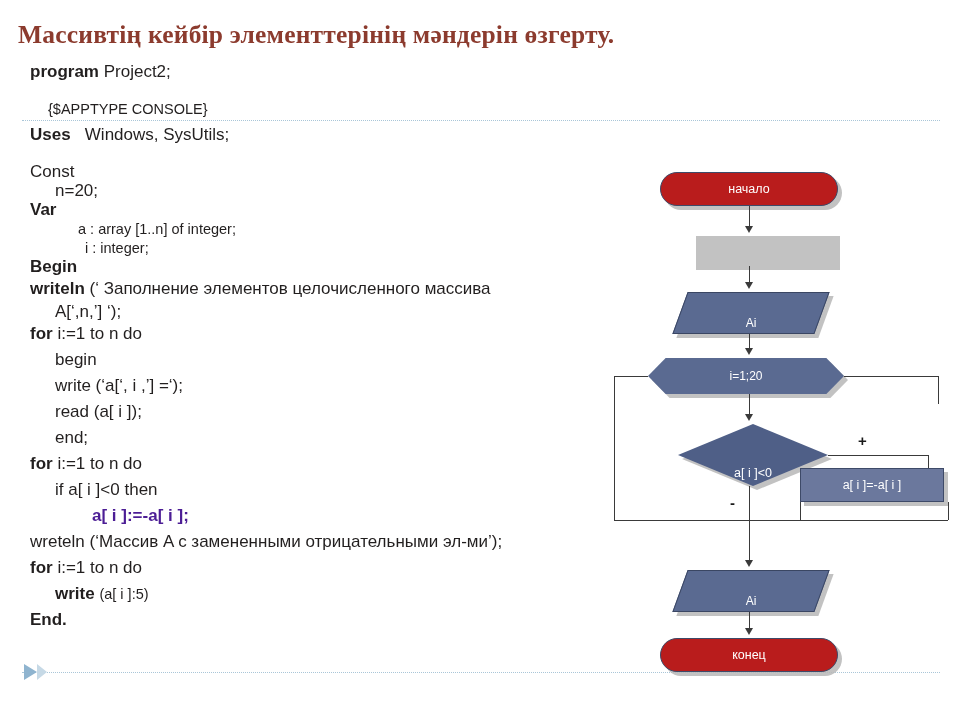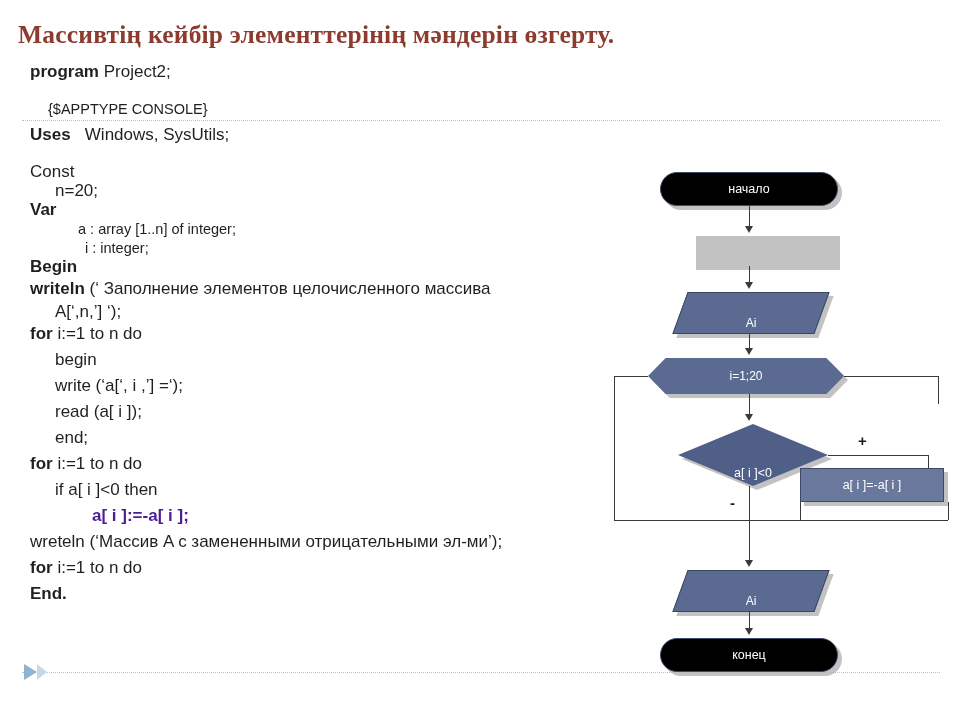--- a/index.html
+++ b/index.html
@@ -102,21 +102,21 @@
     box-sizing: border-box;
   }
   .shadow {
     position: absolute;
     background: #b7b7b7;
     opacity: .85;
   }
 
   
   .term {
-    background: #000000;
+    background: #b91c1c;
     border: 1px solid #3e4a68;
     border-radius: 22px;
   }
   .term-shadow { border-radius: 22px; }
 
   
   .rect {
     background: #6b789d;
     border: 1px solid #3e4a68;
   }
@@ -249,20 +249,21 @@
     <div class="ln tall" style="padding-left:25px"><span>write (‘a[‘, i ,’] =‘);</span></div>
     <div class="ln tall" style="padding-left:25px"><span>read (a[ i ]);</span></div>
     <div class="ln tall" style="padding-left:25px"><span>end;</span></div>
 
     <div class="ln tall"><span class="b">for</span> <span>i:=1 to n do</span></div>
     <div class="ln tall" style="padding-left:25px"><span>if a[ i ]&lt;0 then</span></div>
     <div class="ln tall" style="padding-left:62px"><span class="red">a[ i ]:=-a[ i ];</span></div>
 
     <div class="ln tall"><span>wreteln (‘Массив A с замененными отрицательными эл-ми’);</span></div>
     <div class="ln tall"><span class="b">for</span> <span>i:=1 to n do</span></div>
+    <div class="ln tall" style="padding-left:25px"><span class="b">write</span> <span class="small">(a[ i ]:5)</span></div>
     <div class="ln tall"><span class="b">End.</span></div>
   </div>
 
   <div id="flow">
 
     <div class="shadow term-shadow" style="left:64px; top:26px; width:178px; height:34px;"></div>
     <div class="shape term" style="left:60px; top:22px; width:178px; height:34px;">
       <span>начало</span>
     </div>
 

